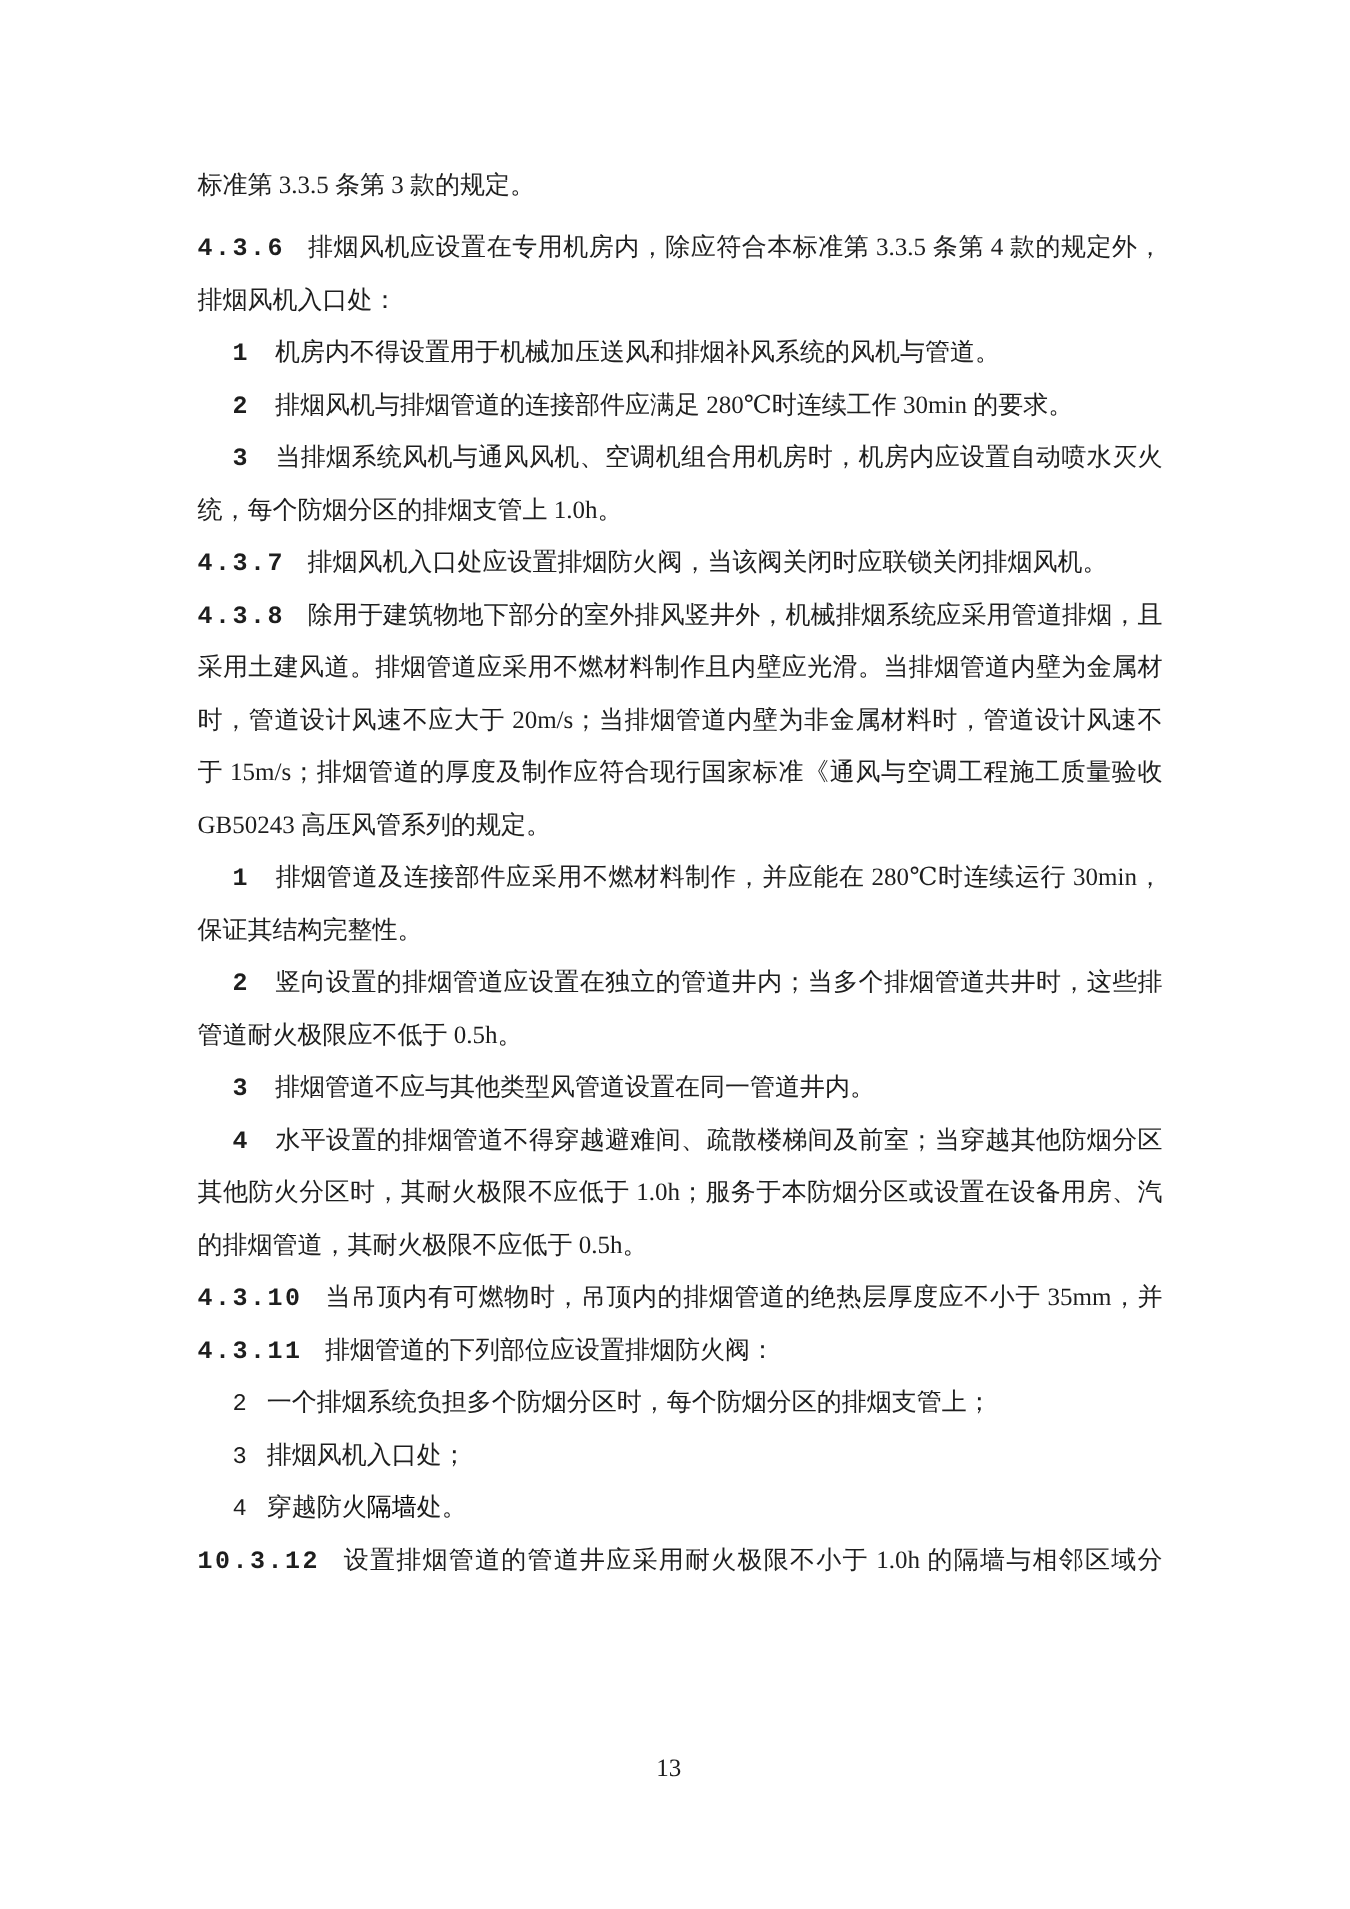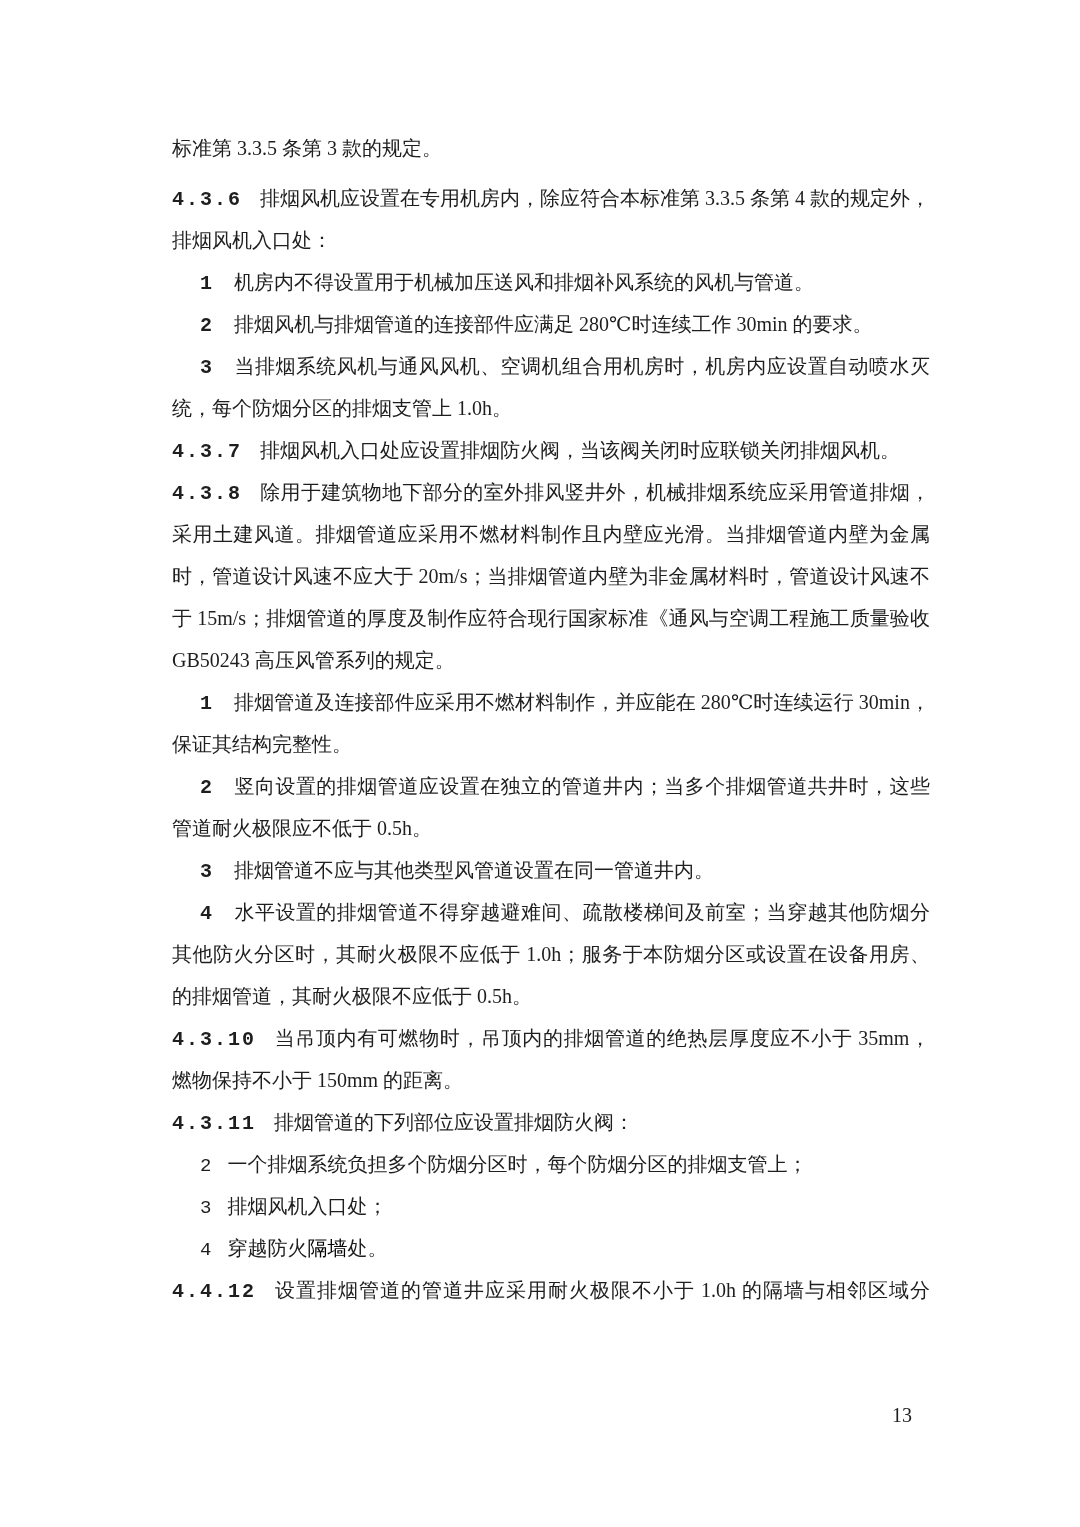--- a/index.html
+++ b/index.html
@@ -21,21 +21,20 @@
     left: 158px;
     top: 127px;
     width: 772px;
     font-size: 20px;
   }
   .line {
     height: 42px;
     line-height: 42px;
     white-space: nowrap;
     overflow: visible;
-    margin-left: 14px;
   }
   
   .content .line:nth-child(2) {
     margin-top: 8px;
   }
   
   .line.just {
     white-space: normal;
     text-align: justify;
     text-align-last: justify;
@@ -67,21 +66,21 @@
   .seg.red {
     color: #000000;
   }
   .page-number {
     position: absolute;
     top: 1394px;
     left: 158px;
     width: 772px;
     height: 42px;
     line-height: 42px;
-    text-align: right;
+    text-align: center;
     padding-right: 18px;
     box-sizing: border-box;
     font-size: 20px;
   }
 </style>
 </head>
 <body>
 
 <div class="page">
   <div class="content">
@@ -100,21 +99,20 @@
       <div class="line body"><span class="seg">GB50243 高压风管系列的规定。</span></div>
       <div class="line item-bold just"><span class="num">1</span><span class="seg">排烟管道及连接部件应采用不燃材料制作，并应能在 280℃时连续运行 30min，并</span></div>
       <div class="line body"><span class="seg">保证其结构完整性。</span></div>
       <div class="line item-bold just"><span class="num">2</span><span class="seg">竖向设置的排烟管道应设置在独立的管道井内；当多个排烟管道共井时，这些排烟</span></div>
       <div class="line body"><span class="seg">管道耐火极限应不低于 0.5h。</span></div>
       <div class="line item-bold"><span class="num">3</span><span class="seg">排烟管道不应与其他类型风管道设置在同一管道井内。</span></div>
       <div class="line item-bold just"><span class="num">4</span><span class="seg">水平设置的排烟管道不得穿越避难间、疏散楼梯间及前室；当穿越其他防烟分区和</span></div>
       <div class="line body just"><span class="seg">其他防火分区时，其耐火极限不应低于 1.0h；服务于本防烟分区或设置在设备用房、汽车库</span></div>
       <div class="line body"><span class="seg">的排烟管道，其耐火极限不应低于 0.5h。</span></div>
       <div class="line clause just"><span class="num">4.3.10</span><span class="seg">当吊顶内有可燃物时，吊顶内的排烟管道的绝热层厚度应不小于 35mm，并应与可</span></div>
-      <div class="line body"><span class="seg">燃物保持不小于 150mm 的距离。</span></div>
       <div class="line clause"><span class="num">4.3.11</span><span class="seg">排烟管道的下列部位应设置排烟防火阀：</span></div>
       <div class="line item"><span class="num">2</span><span class="seg">一个排烟系统负担多个防烟分区时，每个防烟分区的排烟支管上；</span></div>
       <div class="line item"><span class="num">3</span><span class="seg">排烟风机入口处；</span></div>
       <div class="line item"><span class="num">4</span><span class="seg">穿越防火</span><span class="seg red">隔墙</span><span class="seg">处。</span></div>
-      <div class="line clause just"><span class="num">4.4.12</span><span class="seg">设置排烟管道的管道井应采用耐火极限不小于 1.0h 的隔墙与相邻区域分隔；当墙</span></div>
+      <div class="line clause just"><span class="num">10.3.12</span><span class="seg">设置排烟管道的管道井应采用耐火极限不小于 1.0h 的隔墙与相邻区域分隔；当墙</span></div>
     </div>
   <div class="page-number">13</div>
 </div>
 
 </body></html>

